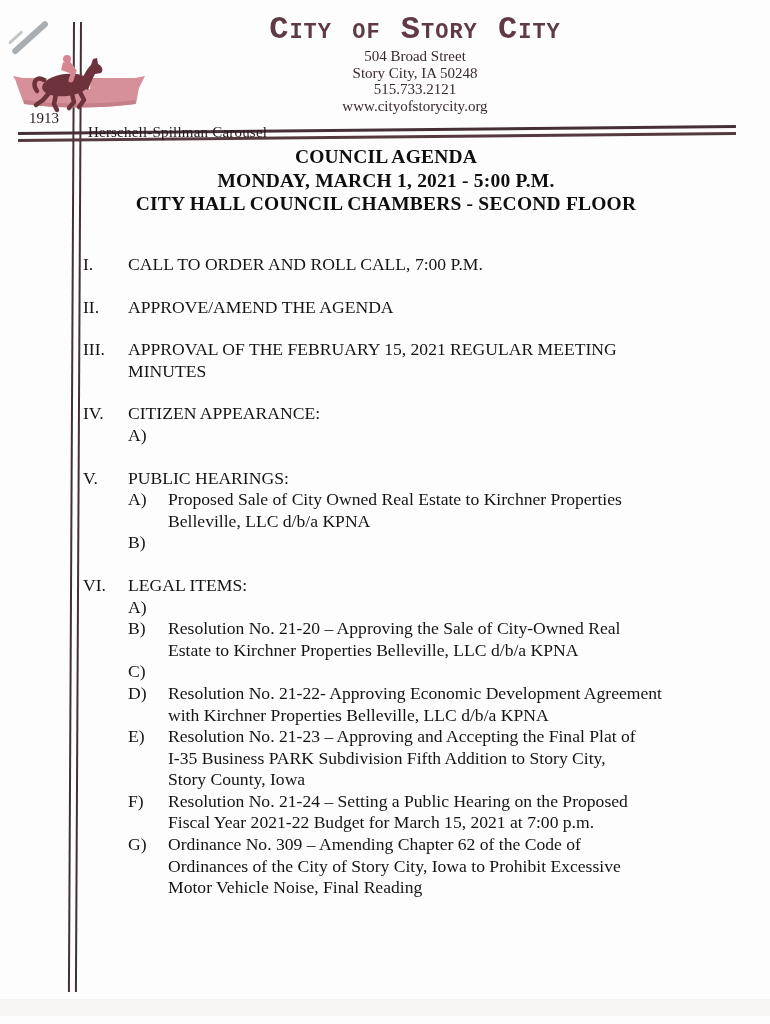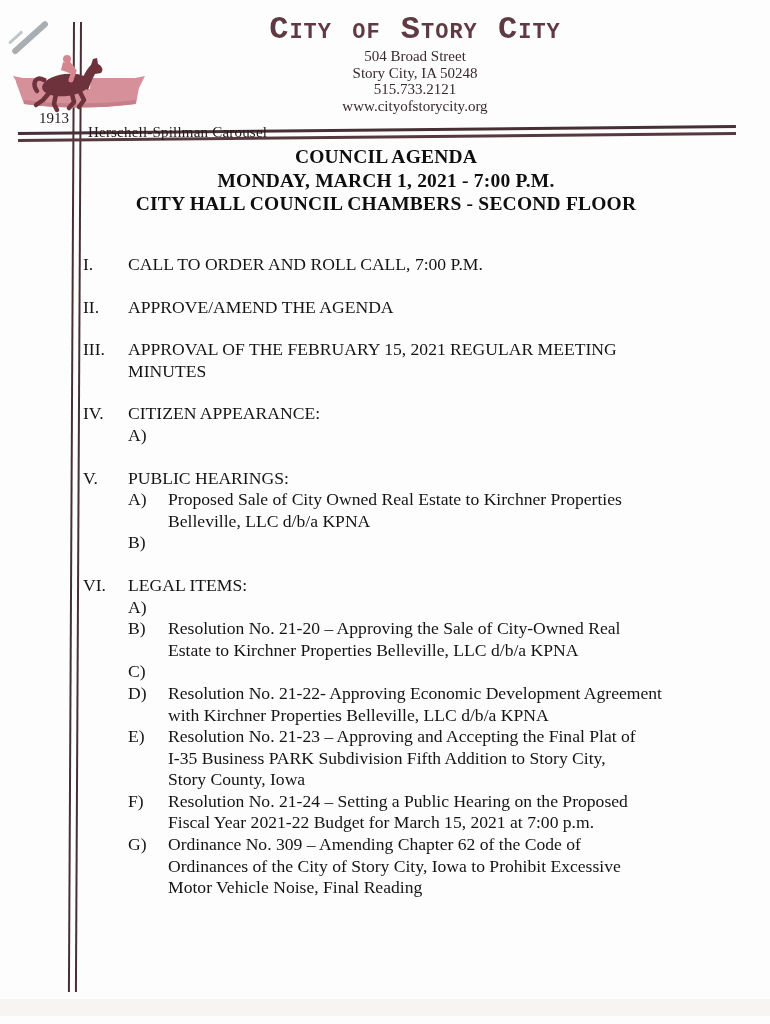--- a/index.html
+++ b/index.html
@@ -50,21 +50,21 @@
 
   
   .logo-svg{position:absolute;left:8px;top:14px;width:140px;height:110px;}
   .canopy{fill:var(--canopy-pink);}
   .canopy-dark{fill:#c57f88;}
   .panel{fill:#fdfcfc;}
   .horse{fill:var(--horse-maroon);}
   .horse-stroke{stroke:var(--horse-maroon);stroke-width:4.5;fill:none;stroke-linecap:round;stroke-linejoin:round;}
   .rider{fill:var(--rider-pink);}
   .rider-stroke{stroke:var(--rider-pink);stroke-width:5;fill:none;stroke-linecap:round;}
-  .logo-year{position:absolute;left:29px;top:110px;font-size:15px;color:#26181b;margin-left:10px;}
+  .logo-year{position:absolute;left:29px;top:110px;font-size:15px;color:#26181b;}
   .logo-caption{position:absolute;left:88px;top:124px;font-size:15px;color:#26181b;letter-spacing:.2px;}
 
   
   .title-block{
     position:absolute;left:12px;top:145px;width:748px;text-align:center;
     font-weight:700;font-size:19.5px;line-height:23.5px;color:#0f0e0e;
     letter-spacing:.2px;
   }
 
   
@@ -125,21 +125,21 @@
   <div class="header-text">
     <div class="org-name">City of Story City</div>
     <div class="addr first">504 Broad Street</div>
     <div class="addr">Story City, IA 50248</div>
     <div class="addr">515.733.2121</div>
     <div class="addr">www.cityofstorycity.org</div>
   </div>
 
   <div class="title-block">
     <div>COUNCIL AGENDA</div>
-    <div>MONDAY, MARCH 1, 2021 - 7:00 P.M.</div>
+    <div>MONDAY, MARCH 1, 2021 - 5:00 P.M.</div>
     <div>CITY HALL COUNCIL CHAMBERS - SECOND FLOOR</div>
   </div>
 
   <div class="agenda">
       <div class="section">
         <div class="row">
           <span class="col-num">I.</span>
           <span class="col-text">CALL TO ORDER AND ROLL CALL, 7:00 P.M.</span>
         </div>
       </div>

